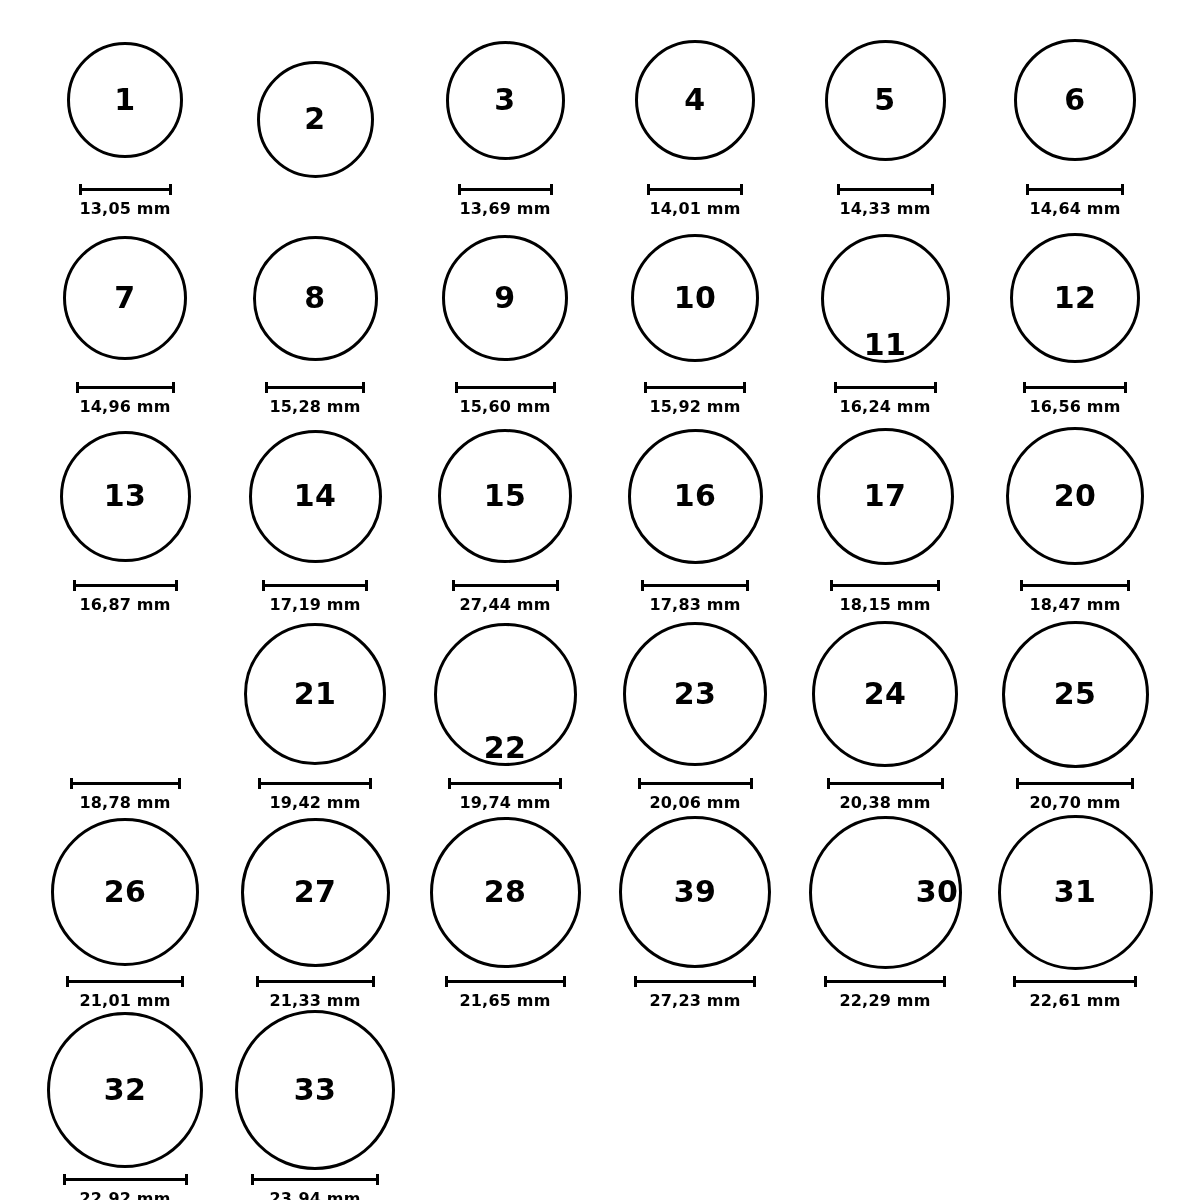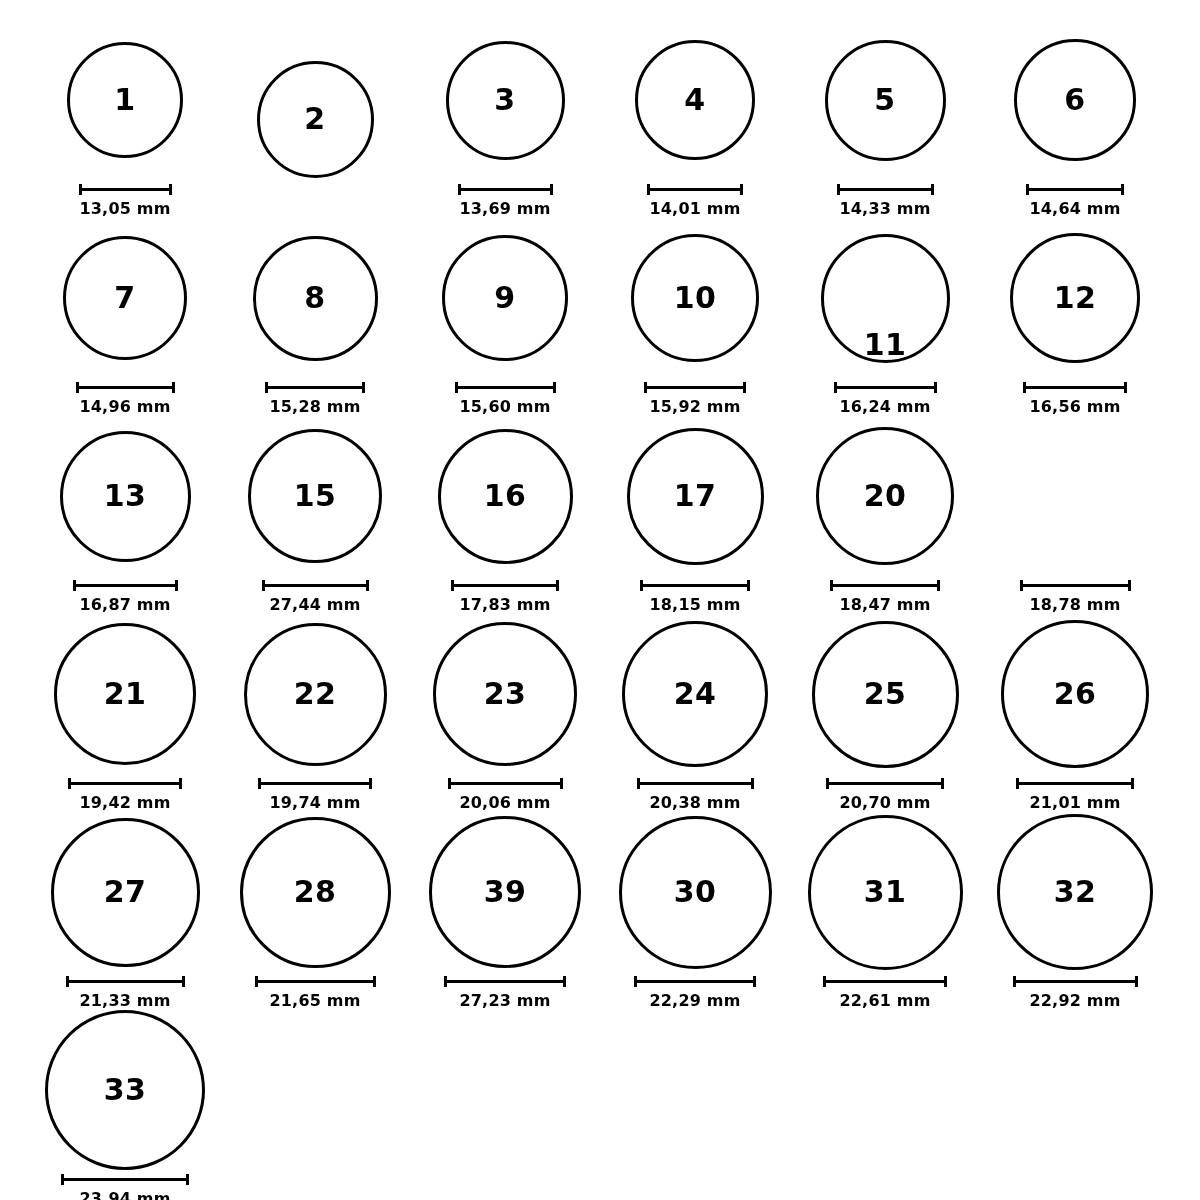--- a/index.html
+++ b/index.html
@@ -286,20 +286,35 @@
           <div class="bar" style="width: 105px;">
             <span class="line" style="background: rgb(0, 0, 0);"></span>
             <span class="capL" style="background: rgb(0, 0, 0);"></span>
             <span class="capR" style="background: rgb(0, 0, 0);"></span>
           </div>
           <div class="mm-label">16,87 mm</div>
         </div>
       </div>
       <div class="cell">
         <div class="circle-wrap">
+          <div class="ring" style="width: 133px; height: 133px; border-color: rgb(0, 0, 0);">
+            <span class="ring-number">14</span>
+          </div>
+        </div>
+        <div class="measure">
+          <div class="bar" style="width: 106px;">
+            <span class="line" style="background: rgb(0, 0, 0);"></span>
+            <span class="capL" style="background: rgb(0, 0, 0);"></span>
+            <span class="capR" style="background: rgb(0, 0, 0);"></span>
+          </div>
+          <div class="mm-label">17,19 mm</div>
+        </div>
+      </div>
+      <div class="cell">
+        <div class="circle-wrap">
           <div class="ring" style="width: 134px; height: 134px; border-color: rgb(0, 0, 0);">
             <span class="ring-number">15</span>
           </div>
         </div>
         <div class="measure">
           <div class="bar" style="width: 107px;">
             <span class="line" style="background: rgb(0, 0, 0);"></span>
             <span class="capL" style="background: rgb(0, 0, 0);"></span>
             <span class="capR" style="background: rgb(0, 0, 0);"></span>
           </div>
@@ -371,21 +386,21 @@
           <div class="bar" style="width: 114px;">
             <span class="line" style="background: rgb(0, 0, 0);"></span>
             <span class="capL" style="background: rgb(0, 0, 0);"></span>
             <span class="capR" style="background: rgb(0, 0, 0);"></span>
           </div>
           <div class="mm-label">19,42 mm</div>
         </div>
       </div>
       <div class="cell">
         <div class="circle-wrap">
-          <div class="ring" style="width: 143px; height: 143px; border-color: rgb(0, 0, 0);">
+          <div class="ring" style="width: 143px; height: 143px; border-color: rgb(0, 0, 0); align-items: flex-end;">
             <span class="ring-number">22</span>
           </div>
         </div>
         <div class="measure">
           <div class="bar" style="width: 114px;">
             <span class="line" style="background: rgb(0, 0, 0);"></span>
             <span class="capL" style="background: rgb(0, 0, 0);"></span>
             <span class="capR" style="background: rgb(0, 0, 0);"></span>
           </div>
           <div class="mm-label">19,74 mm</div>
@@ -491,21 +506,21 @@
           <div class="bar" style="width: 122px;">
             <span class="line" style="background: rgb(0, 0, 0);"></span>
             <span class="capL" style="background: rgb(0, 0, 0);"></span>
             <span class="capR" style="background: rgb(0, 0, 0);"></span>
           </div>
           <div class="mm-label">27,23 mm</div>
         </div>
       </div>
       <div class="cell">
         <div class="circle-wrap">
-          <div class="ring" style="width: 153px; height: 153px; border-color: rgb(0, 0, 0);">
+          <div class="ring" style="width: 153px; height: 153px; border-color: rgb(0, 0, 0); justify-content: flex-end;">
             <span class="ring-number">30</span>
           </div>
         </div>
         <div class="measure">
           <div class="bar" style="width: 122px;">
             <span class="line" style="background: rgb(0, 0, 0);"></span>
             <span class="capL" style="background: rgb(0, 0, 0);"></span>
             <span class="capR" style="background: rgb(0, 0, 0);"></span>
           </div>
           <div class="mm-label">22,29 mm</div>

